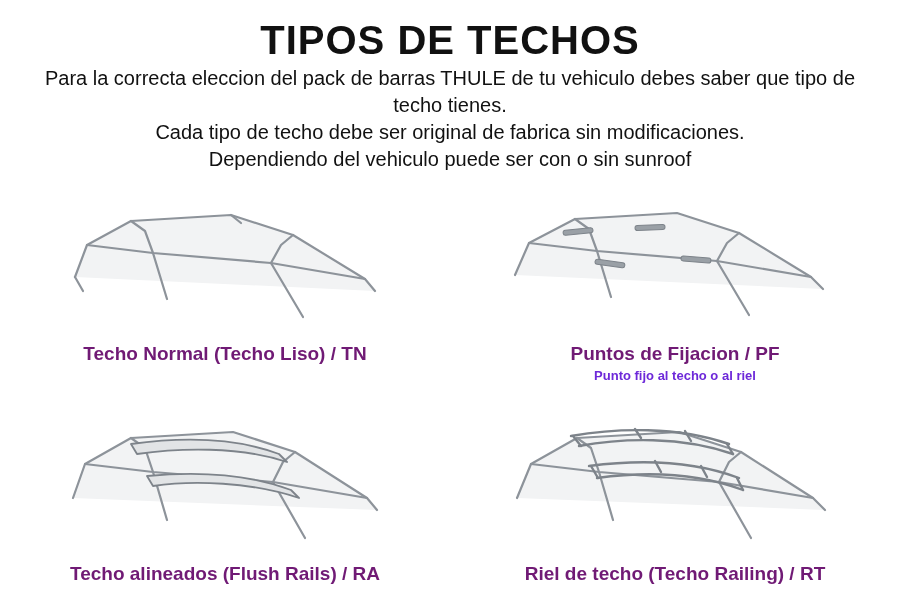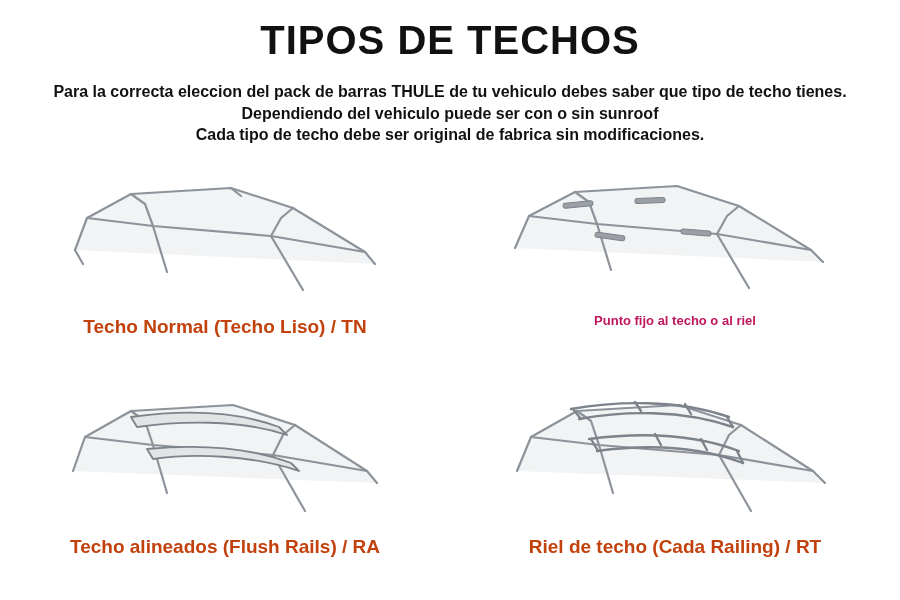--- a/index.html
+++ b/index.html
@@ -19,31 +19,31 @@
     width: 900px;
     height: 600px;
     box-sizing: border-box;
     padding: 0;
   }
   .title {
     text-align: center;
     font-size: 40px;
     font-weight: bold;
     letter-spacing: 1px;
-    margin: 18px 0 18px 0;
+    margin: 18px 0 2px 0;
     color: #111;
   }
   .subtitle-block {
     text-align: center;
     margin: 0 auto;
     width: 860px;
   }
   .subtitle-line {
-    font-size: 16px;
-    font-weight: bold;
+    font-size: 20px;
+    font-weight: normal;
     line-height: 1.35;
     color: #111;
   }
   .grid {
     position: relative;
     margin-top: 14px;
     display: grid;
     grid-template-columns: 1fr 1fr;
     grid-template-rows: 1fr 1fr;
     width: 900px;
@@ -58,45 +58,45 @@
   }
   .art {
     width: 380px;
     height: 150px;
     display: block;
   }
   .cell-label {
     font-size: 19px;
     font-weight: bold;
     text-align: center;
-    color: #c2410c;
+    color: #701a75;
     margin-top: 6px;
   }
   .cell-note {
     font-size: 13px;
     font-weight: bold;
     text-align: center;
-    color: #be185d;
+    color: #6d28d9;
     margin-top: 3px;
   }
   .row2 .art {
     height: 155px;
   }
 </style>
 </head>
 <body>
 
 <div class="page">
 
   <div class="title">TIPOS DE TECHOS</div>
 
   <div class="subtitle-block">
     <div class="subtitle-line">Para la correcta eleccion del pack de barras THULE de tu vehiculo debes saber que tipo de techo tienes.</div>
+    <div class="subtitle-line">Cada tipo de techo debe ser original de fabrica sin modificaciones.</div>
     <div class="subtitle-line">Dependiendo del vehiculo puede ser con o sin sunroof</div>
-    <div class="subtitle-line">Cada tipo de techo debe ser original de fabrica sin modificaciones.</div>
   </div>
 
   <div class="grid">
 
     <div class="cell">
       <svg class="art" viewBox="0 0 380 150">
         <g fill="none" stroke="#8d939a" stroke-width="2.2" stroke-linejoin="round" stroke-linecap="round">
           <path d="M40 90 L52 58 L96 34 L196 28 L258 48 L330 92 L340 104" fill="#f2f3f4"></path>
           <path d="M52 58 L118 66 L236 76 L330 92" fill="none"></path>
           <path d="M118 66 L132 112 M236 76 L268 130" fill="none"></path>
@@ -118,20 +118,21 @@
           <path d="M90 32 L104 42 L112 64" fill="none"></path>
           <path d="M254 46 L242 56 L232 74" fill="none"></path>
         </g>
         <g fill="#9aa0a6" stroke="#7d838a" stroke-width="1">
           <rect x="78" y="42" width="30" height="5" rx="2.4" transform="rotate(-6 93 44)"></rect>
           <rect x="150" y="38" width="30" height="5" rx="2.4" transform="rotate(-2 165 40)"></rect>
           <rect x="110" y="74" width="30" height="5" rx="2.4" transform="rotate(8 125 76)"></rect>
           <rect x="196" y="70" width="30" height="5" rx="2.4" transform="rotate(5 211 72)"></rect>
         </g>
       </svg>
+      <div class="cell-label">Puntos de Fijacion / PF</div>
       <div class="cell-note">Punto fijo al techo o al riel</div>
     </div>
 
     <div class="cell row2">
       <svg class="art" viewBox="0 0 380 155">
         <g fill="none" stroke="#8d939a" stroke-width="2.2" stroke-linejoin="round" stroke-linecap="round">
           <path d="M38 96 L50 62 L96 36 L198 30 L260 50 L332 96 L342 108" fill="#f2f3f4"></path>
           <path d="M50 62 L118 70 L238 80 L332 96" fill="none"></path>
           <path d="M118 70 L132 118 M238 80 L270 136" fill="none"></path>
           <path d="M96 36 L110 46 L118 70" fill="none"></path>
@@ -156,17 +157,17 @@
         </g>
         <g fill="none" stroke="#7d838a" stroke-width="2.4" stroke-linecap="round">
           <path d="M86 34 C132 26 192 24 244 42"></path>
           <path d="M94 44 C138 36 196 34 248 52"></path>
           <path d="M88 34 L96 44 M242 42 L248 52 M150 27 L156 36 M200 29 L206 39"></path>
           <path d="M104 64 C150 58 206 58 254 76"></path>
           <path d="M112 76 C156 70 210 70 258 88"></path>
           <path d="M106 64 L113 76 M252 76 L258 88 M170 59 L176 70 M216 64 L222 75"></path>
         </g>
       </svg>
-      <div class="cell-label">Riel de techo (Cada Railing) / RT</div>
+      <div class="cell-label">Riel de techo (Techo Railing) / RT</div>
     </div>
 
   </div>
 </div>
 
 </body></html>

